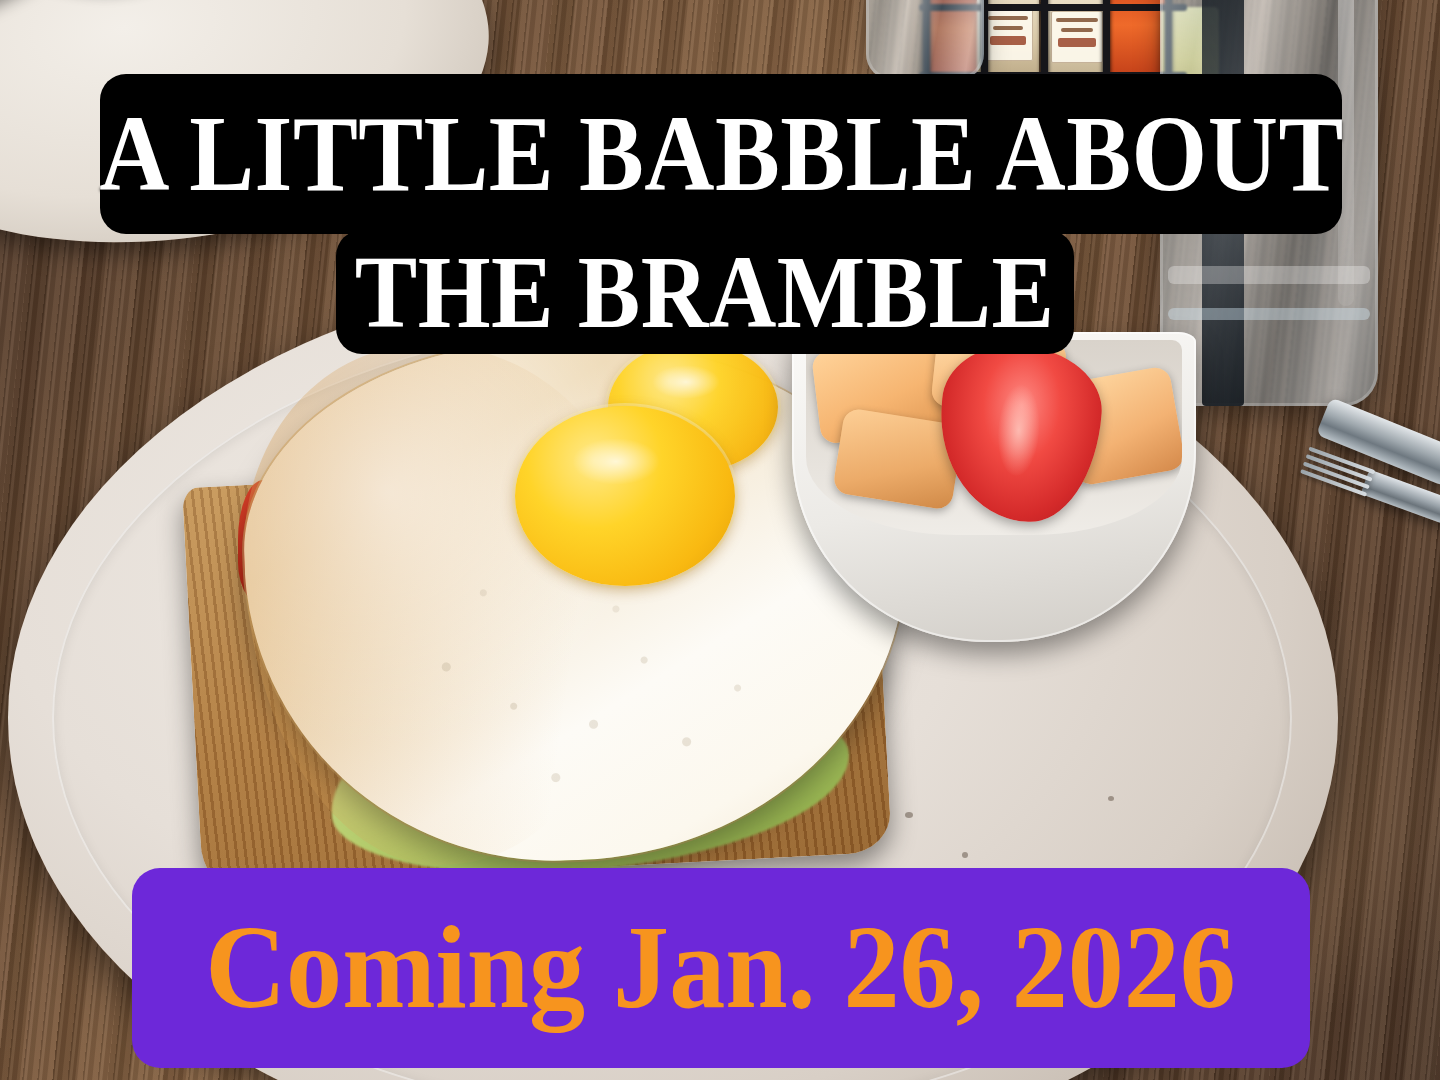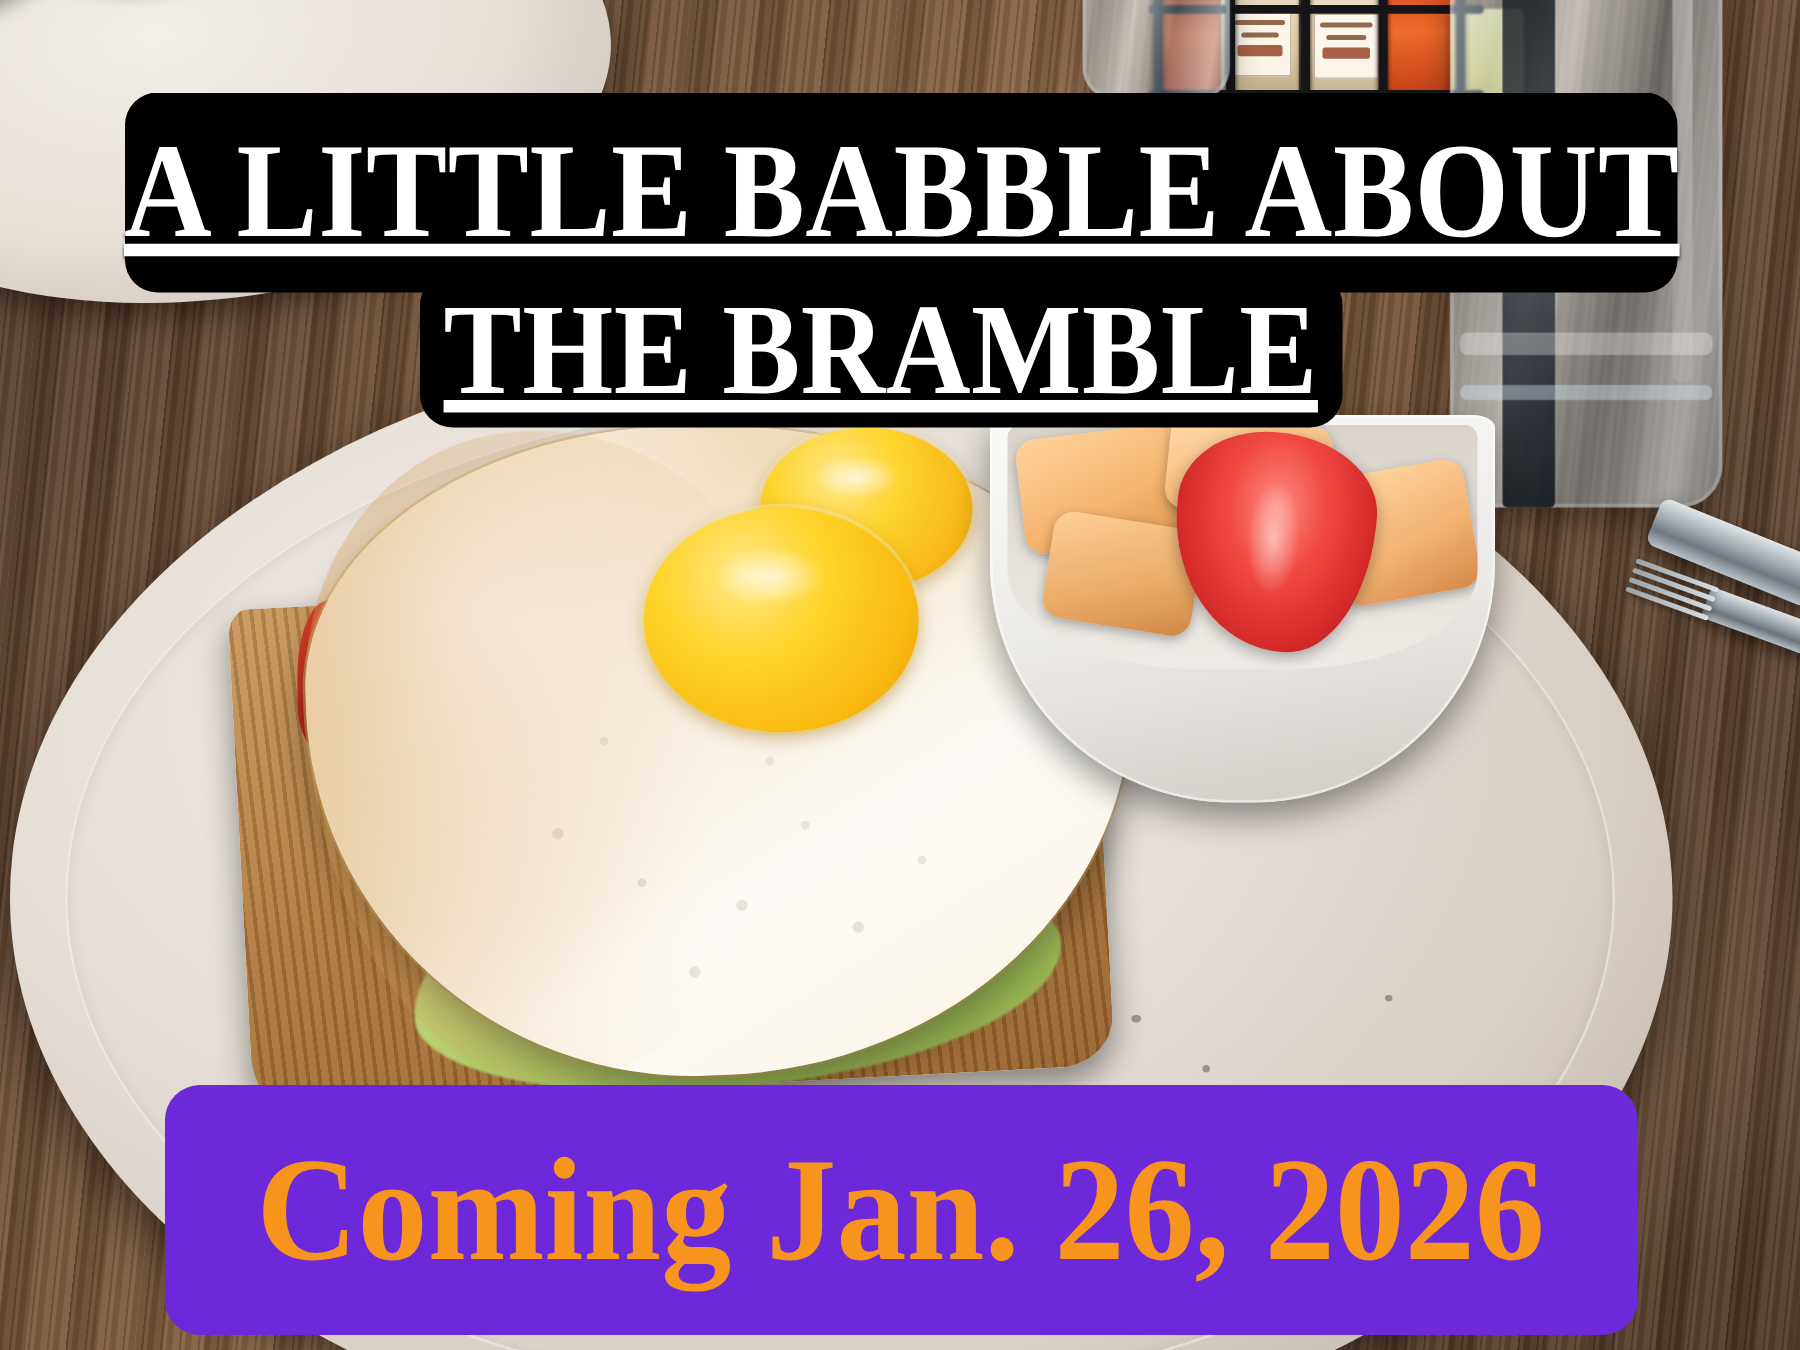--- a/index.html
+++ b/index.html
@@ -277,21 +277,20 @@
     background:radial-gradient(ellipse,rgba(255,215,205,.72),rgba(255,180,170,0) 72%);
   }
 
   
   .banner{
     position:absolute;
     background:#000;
     border-radius:26px;
     display:flex;align-items:center;justify-content:center;
     color:#fff;
-    text-decoration:underline;
   }
   .banner span{
     font-family:"Liberation Serif",serif;
     font-weight:700;
     letter-spacing:.005em;
     line-height:1;
     white-space:nowrap;
     transform:scaleX(.90);
     transform-origin:center;
     text-shadow:0 2px 3px rgba(0,0,0,.9);
@@ -408,21 +407,21 @@
         <div class="strawb">
           <div class="core"></div>
         </div>
       </div>
     </div>
   </div>
 
   <div class="banner" id="title-line-1" style="background: rgb(0, 0, 0); color: rgb(255, 255, 255);">
     <span>A LITTLE BABBLE ABOUT</span>
   </div>
-  <div class="banner" id="title-line-2" style="background: rgb(0, 0, 0); color: rgb(255, 255, 255);">
+  <div class="banner" id="title-line-2" style="background: rgb(0, 0, 0); color: rgb(255, 255, 255); margin-top: 12px;">
     <span>THE BRAMBLE</span>
   </div>
 
   <div id="date-banner" style="background: #6d28d9; color: rgb(247, 148, 30);">
     <span>Coming Jan. 26, 2026</span>
   </div>
 
 </div>
 
 </body></html>

